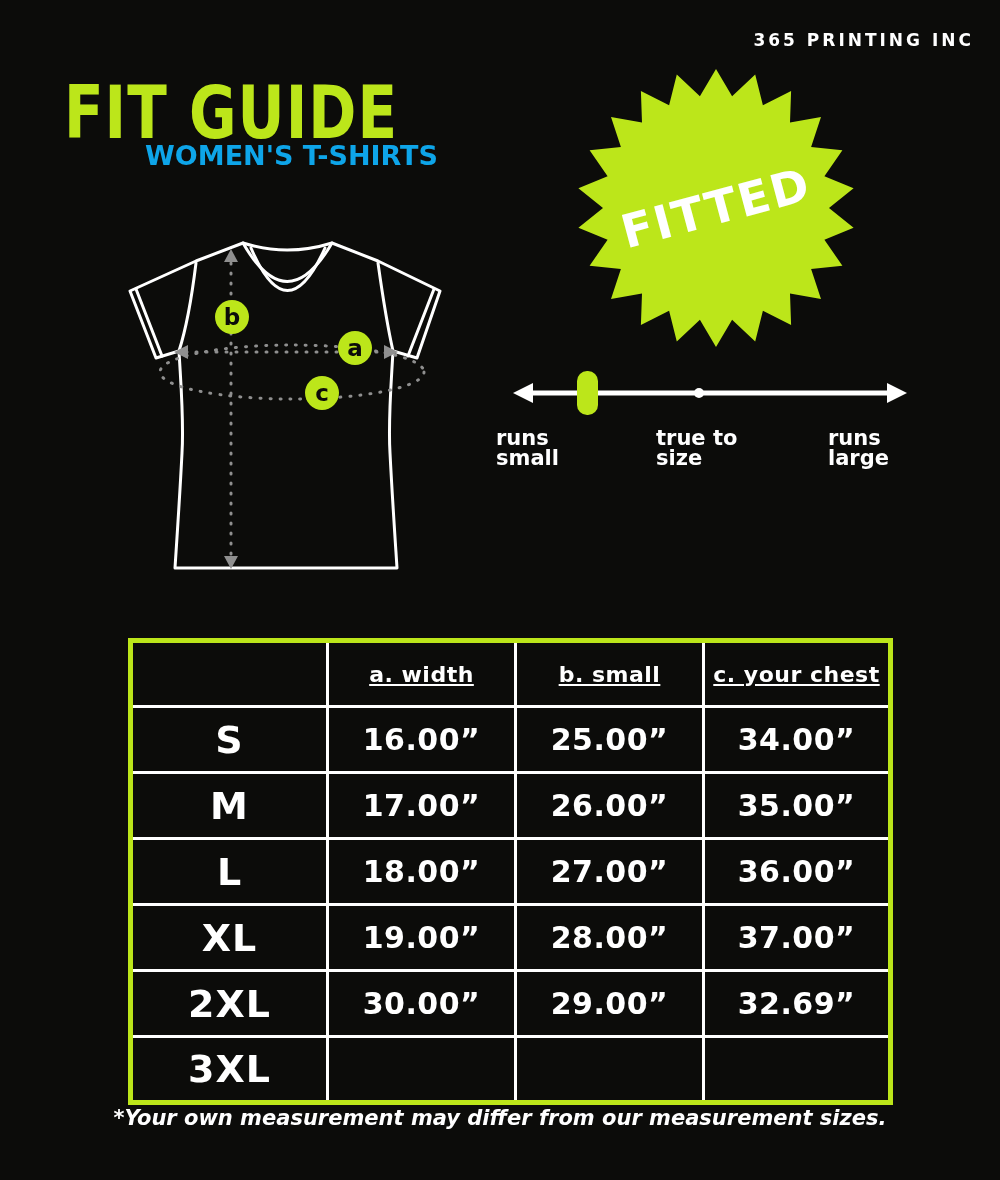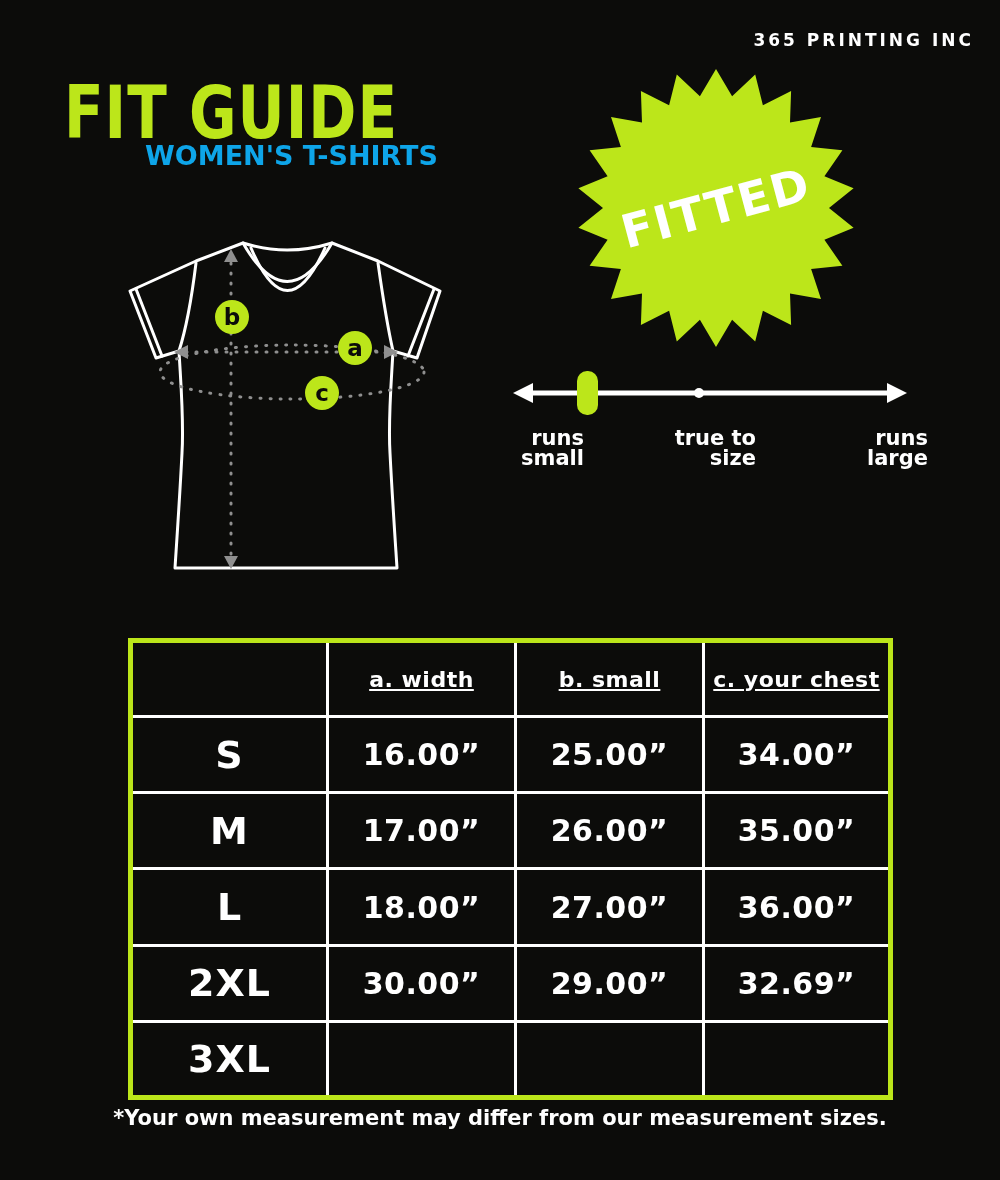--- a/index.html
+++ b/index.html
@@ -25,41 +25,41 @@
   .badge svg{position:absolute;left:0;top:0;}
   .badge-label{
     position:absolute;left:0;top:0;width:280px;height:280px;
     display:flex;align-items:center;justify-content:center;
     transform:rotate(-15deg);
     font-size:46px;letter-spacing:2px;color:#fff;
   }
   .tshirt{position:absolute;left:110px;top:225px;}
   .scale{position:absolute;left:505px;top:358px;}
   .scale-label{
-    position:absolute;top:428px;text-align:right;
+    position:absolute;top:428px;text-align:left;
     font-size:21px;line-height:20px;letter-spacing:0px;color:#fff;
   }
   .lbl-small{left:496px;width:88px;}
   .lbl-true{left:656px;width:100px;}
   .lbl-large{left:828px;width:100px;}
   table.size-table{
     position:absolute;left:128px;top:638px;width:760px;height:462px;
     border-collapse:collapse;table-layout:fixed;
     border:5px solid #bce61a;
   }
   table.size-table td{
     border:3px solid #ffffff;text-align:center;vertical-align:middle;
     color:#fff;padding:0;
   }
   td.cell-size{font-size:38px;letter-spacing:1px;}
   td.cell-head{font-size:22px;letter-spacing:0.5px;text-decoration:underline;}
   td.cell-val{font-size:30px;letter-spacing:0.5px;}
   .footnote{
     position:absolute;left:92px;top:1106px;width:816px;text-align:center;
-    font-size:21px;letter-spacing:0px;color:#fff;white-space:nowrap;
+    font-size:21px;letter-spacing:0px;color:#fff;white-space:nowrap;font-style:italic;
   }
 </style>
 </head>
 <body>
 
 <div class="canvas">
 
   <div class="brand">365 PRINTING INC</div>
 
   <div class="title">FIT GUIDE</div>
@@ -156,20 +156,26 @@
       <td class="cell-val">26.00”</td>
       <td class="cell-val">35.00”</td>
     </tr>
     <tr style="height:66px">
       <td class="cell-size">L</td>
       <td class="cell-val">18.00”</td>
       <td class="cell-val">27.00”</td>
       <td class="cell-val">36.00”</td>
     </tr>
     <tr style="height:66px">
+      <td class="cell-size">XL</td>
+      <td class="cell-val">19.00”</td>
+      <td class="cell-val">28.00”</td>
+      <td class="cell-val">37.00”</td>
+    </tr>
+    <tr style="height:66px">
       <td class="cell-size">2XL</td>
       <td class="cell-val">30.00”</td>
       <td class="cell-val">29.00”</td>
       <td class="cell-val">32.69”</td>
     </tr>
     <tr style="height:66px">
       <td class="cell-size">3XL</td>
       <td class="cell-val"></td>
       <td class="cell-val"></td>
       <td class="cell-val"></td>

